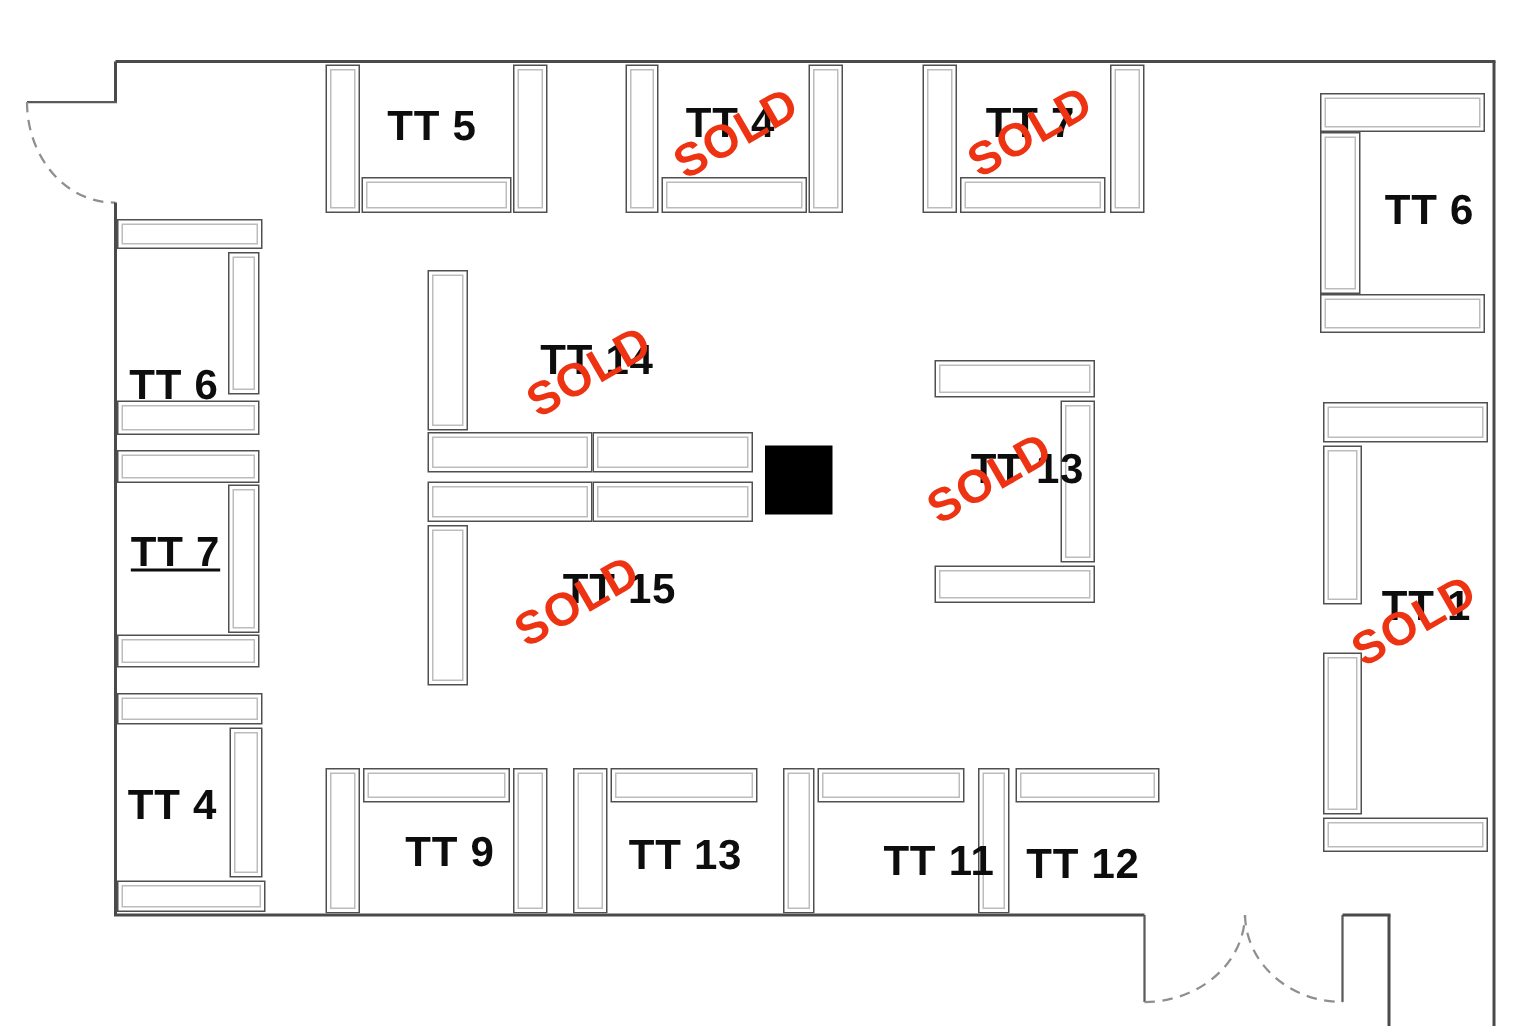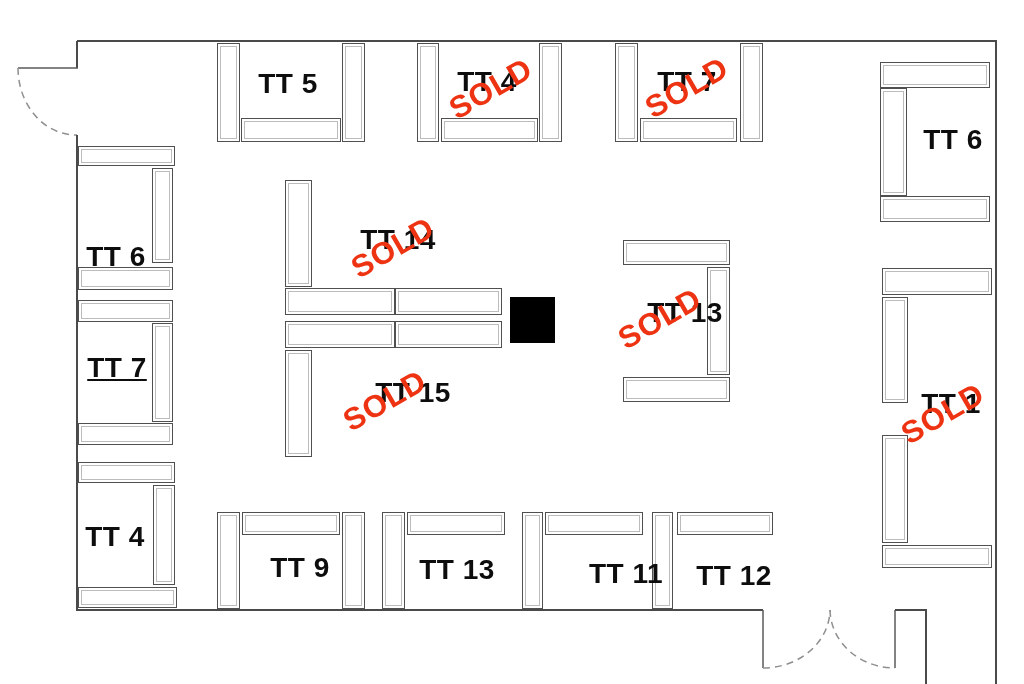--- a/index.html
+++ b/index.html
@@ -136,21 +136,21 @@
   <div class="booth">
     <div class="tbl" style="left:522px;top:512px;width:21px;height:97px;"></div>
     <div class="tbl" style="left:545px;top:512px;width:98px;height:23px;"></div>
     <span class="lbl" style="left:626px;top:574px;">TT 11</span>
     <span class="sold" style="left: 598px; top: 582px; color: rgb(238, 51, 18);"></span>
   </div>
 
   <div class="booth">
     <div class="tbl" style="left:652px;top:512px;width:21px;height:97px;"></div>
     <div class="tbl" style="left:677px;top:512px;width:96px;height:23px;"></div>
-    <span class="lbl" style="left:722px;top:576px;margin-left:12px;">TT 12</span>
+    <span class="lbl" style="left:722px;top:576px;">TT 12</span>
     <span class="sold" style="left: 722px; top: 584px; color: rgb(238, 51, 18);"></span>
   </div>
 
   <div class="booth">
     <div class="tbl" style="left:623px;top:240px;width:107px;height:25px;"></div>
     <div class="tbl" style="left:707px;top:267px;width:23px;height:108px;"></div>
     <div class="tbl" style="left:623px;top:377px;width:107px;height:25px;"></div>
     <span class="lbl" style="left:665px;top:313px;margin-left:20px;">TT 13</span>
     <span class="sold" style="left: 660px; top: 319px; color: rgb(238, 51, 18);">SOLD</span>
   </div>

